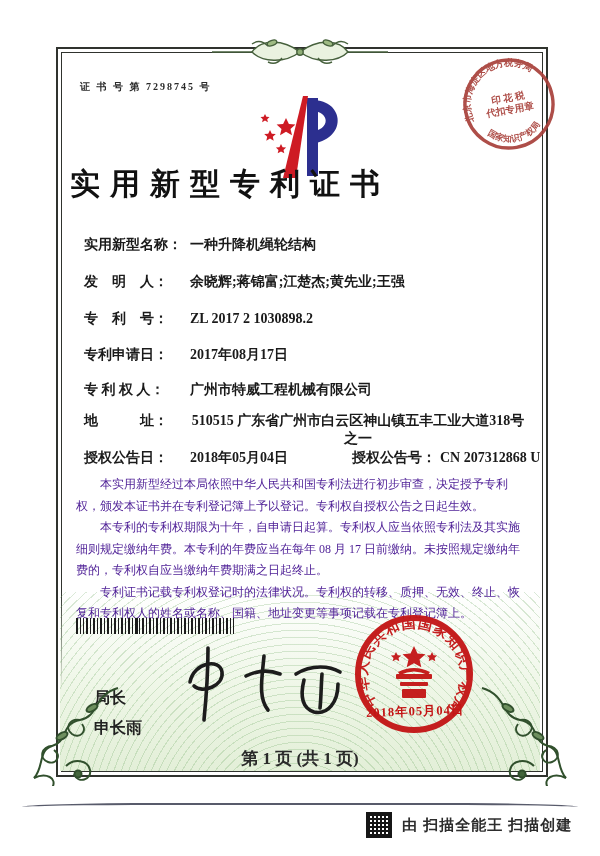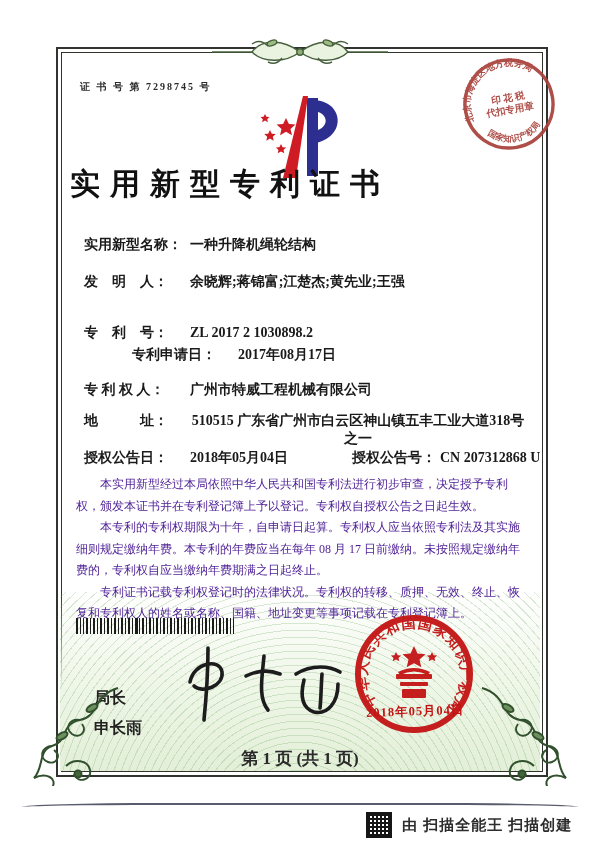--- a/index.html
+++ b/index.html
@@ -111,24 +111,24 @@
   </svg>
 
   <div class="abs title">实用新型专利证书</div>
 
   <div class="abs field-row" style="top:236px;">
     <span class="field-label">实用新型名称：</span><span class="field-value">一种升降机绳轮结构</span>
   </div>
   <div class="abs field-row" style="top:273px;">
     <span class="field-label">发　明　人：</span><span class="field-value">余晓辉;蒋锦富;江楚杰;黄先业;王强</span>
   </div>
-  <div class="abs field-row" style="top:324px;text-decoration:underline;">
+  <div class="abs field-row" style="top:310px;text-decoration:underline;">
     <span class="field-label">专　利　号：</span><span class="field-value">ZL 2017 2 1030898.2</span>
   </div>
-  <div class="abs field-row" style="top:346px;margin-left:48px;">
+  <div class="abs field-row" style="top:346px;">
     <span class="field-label">专利申请日：</span><span class="field-value">2017年08月17日</span>
   </div>
   <div class="abs field-row" style="top:381px;">
     <span class="field-label">专 利 权 人：</span><span class="field-value">广州市特威工程机械有限公司</span>
   </div>
   <div class="abs field-row" style="top:412px;">
     <span class="field-label">地　　　址：</span><span class="field-value" style="width:336px;text-align:center;">510515 广东省广州市白云区神山镇五丰工业大道318号之一</span>
   </div>
   <div class="abs field-row" style="top:449px;">
     <span class="field-label">授权公告日：</span><span>2018年05月04日</span>

